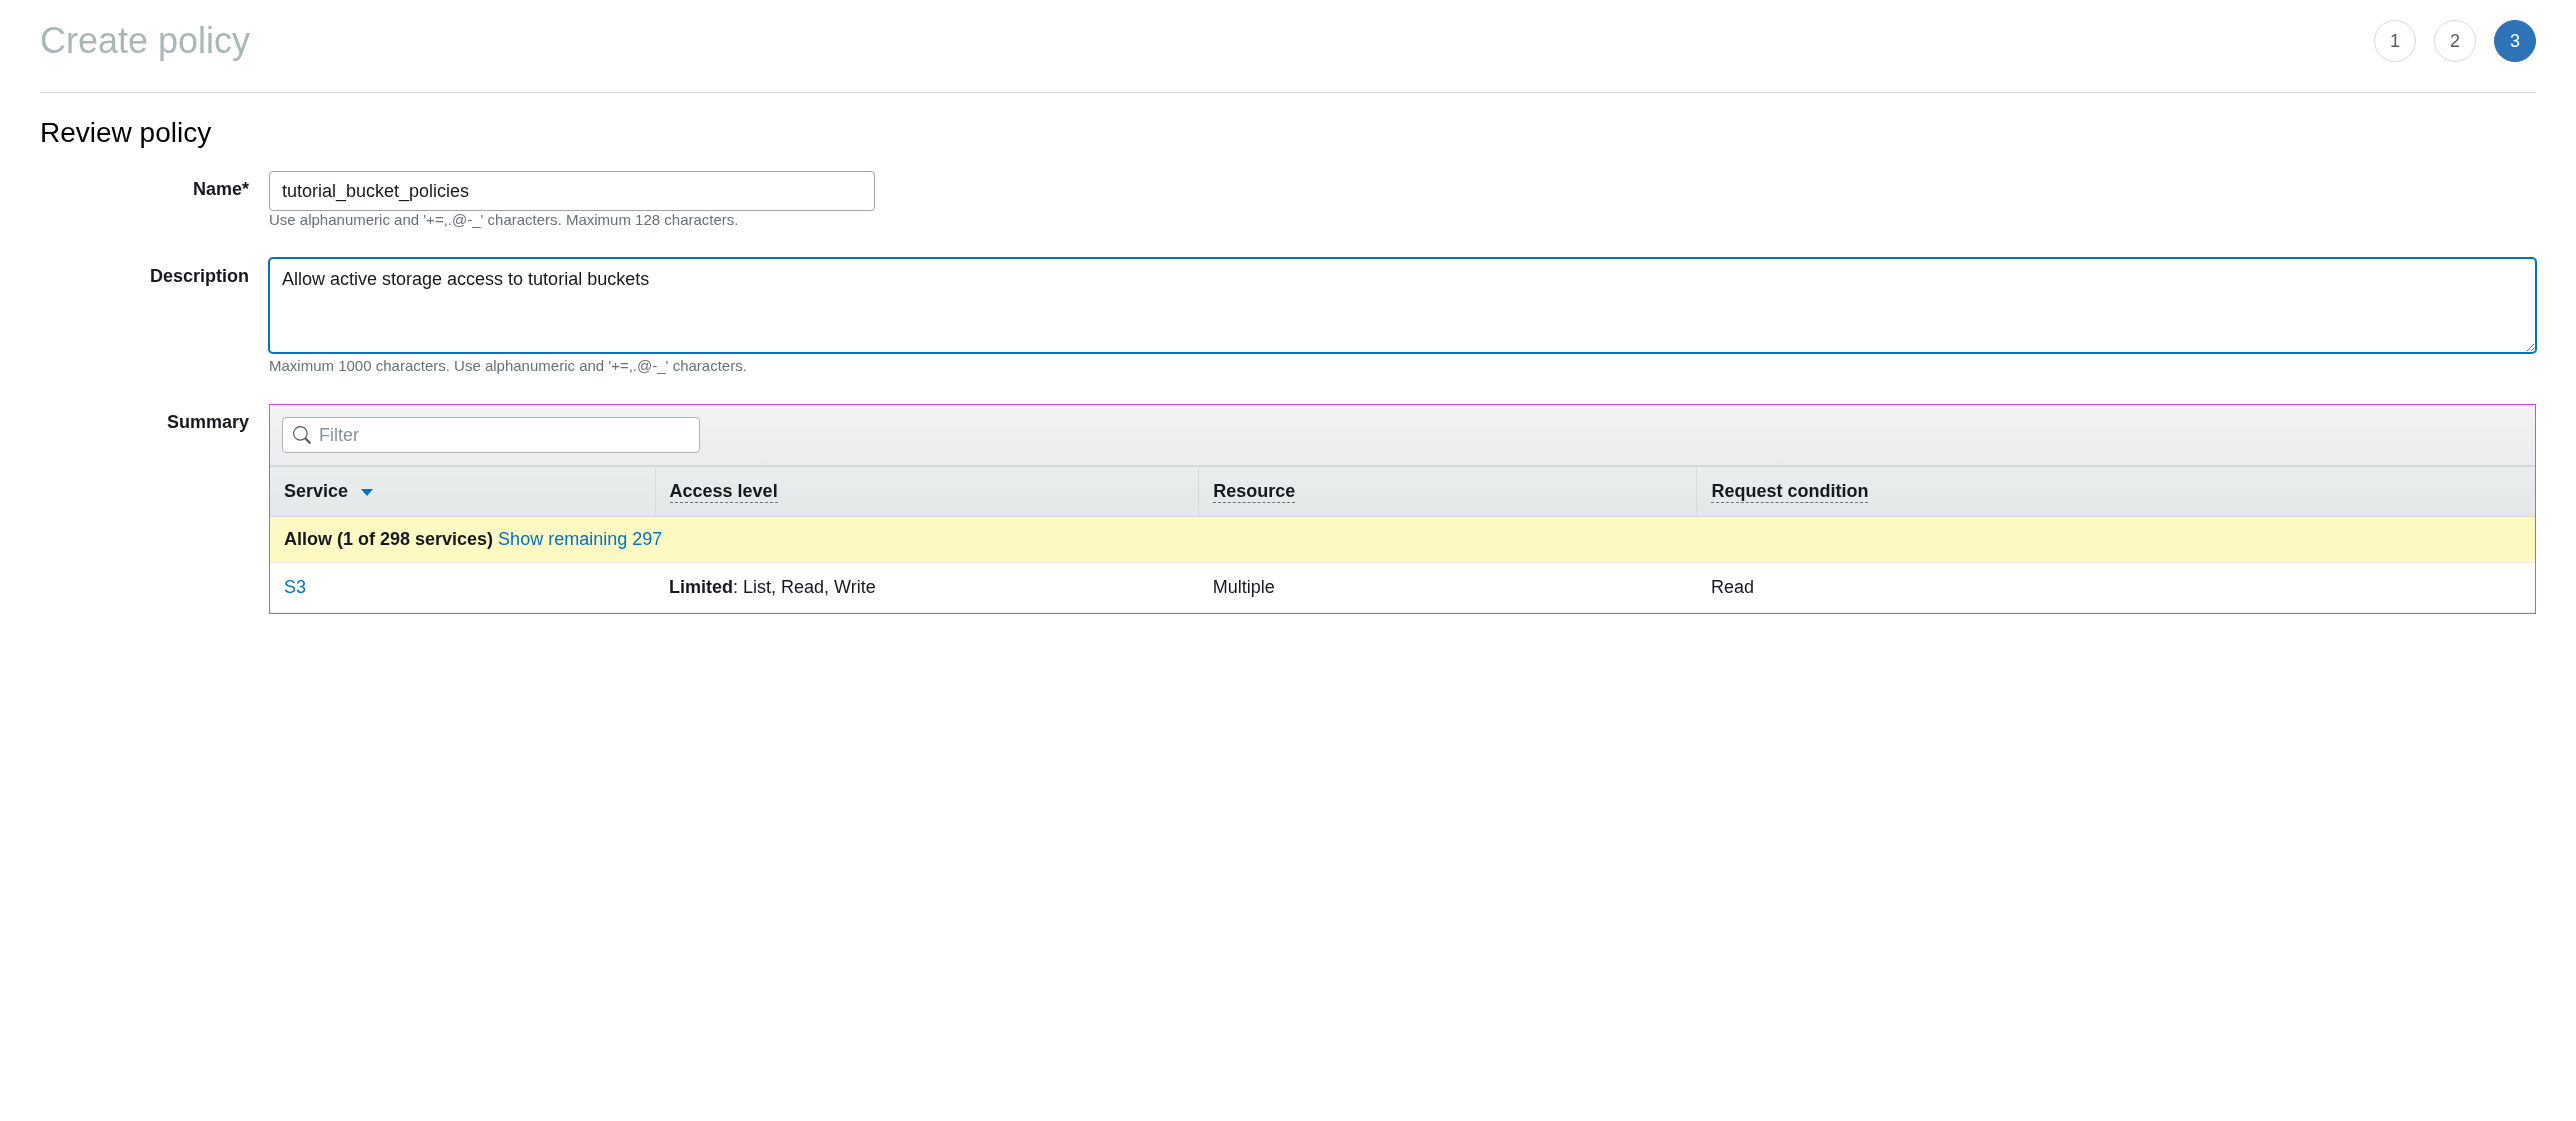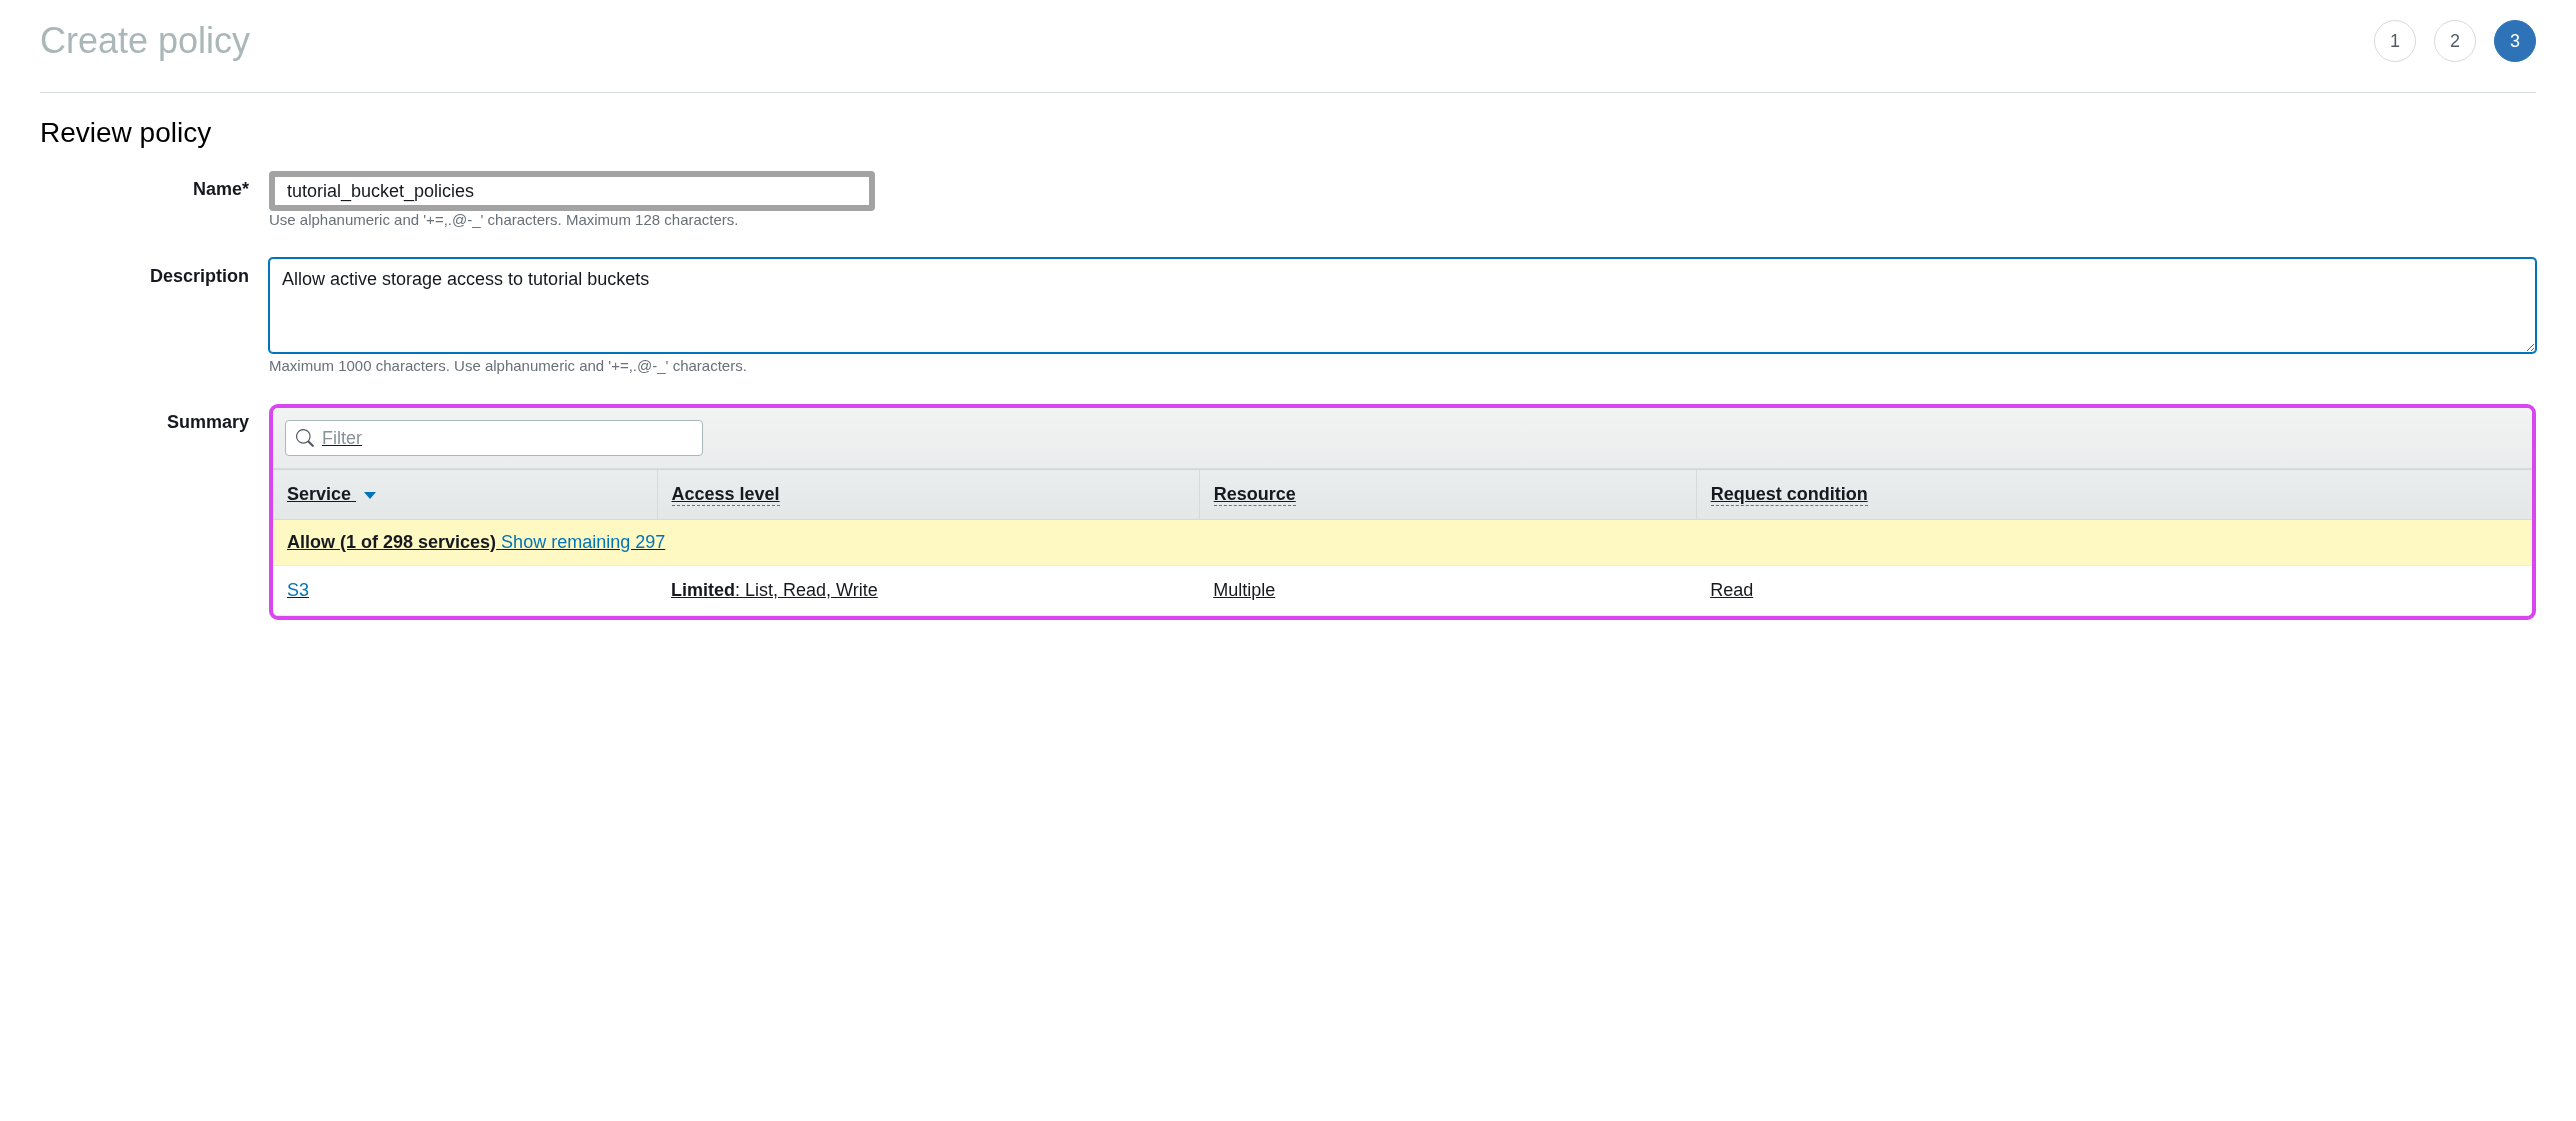--- a/index.html
+++ b/index.html
@@ -68,21 +68,21 @@
       font-size: 18px;
       font-weight: 700;
       color: #16191f;
     }
     .form-control-wrap {
       flex: 1;
     }
     .text-input {
       width: 606px;
       height: 40px;
-      border: 6px solid #a3a3a3;
+      border: 1px solid #a3a3a3;
       border-radius: 4px;
       padding: 6px 12px;
       font-size: 18px;
       color: #16191f;
       outline: none;
     }
     .hint {
       font-size: 15px;
       color: #687078;
     }
@@ -93,24 +93,23 @@
       border-radius: 4px;
       padding: 10px 12px;
       font-size: 18px;
       color: #16191f;
       resize: both;
       outline: none;
       box-shadow: 0 0 0 1px #0073bb;
       font-family: inherit;
     }
     .summary-panel {
-      border: 4px solid #d946ef;
-      border-radius: 9px;
+      border: 1px solid #d946ef;
+      border-radius: 0;
       overflow: hidden;
-      text-decoration: underline;
     }
     .summary-toolbar {
       background: linear-gradient(#f2f3f3, #eaeded);
       border-bottom: 1px solid #d5dbdb;
       padding: 12px;
     }
     .filter-wrap {
       display: flex;
       align-items: center;
       width: 418px;

